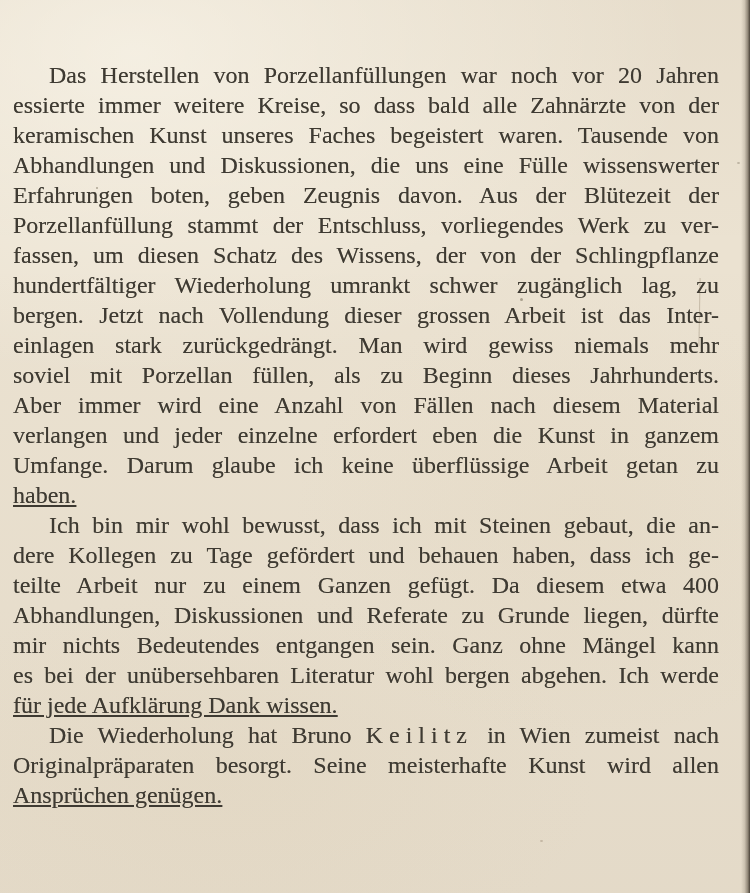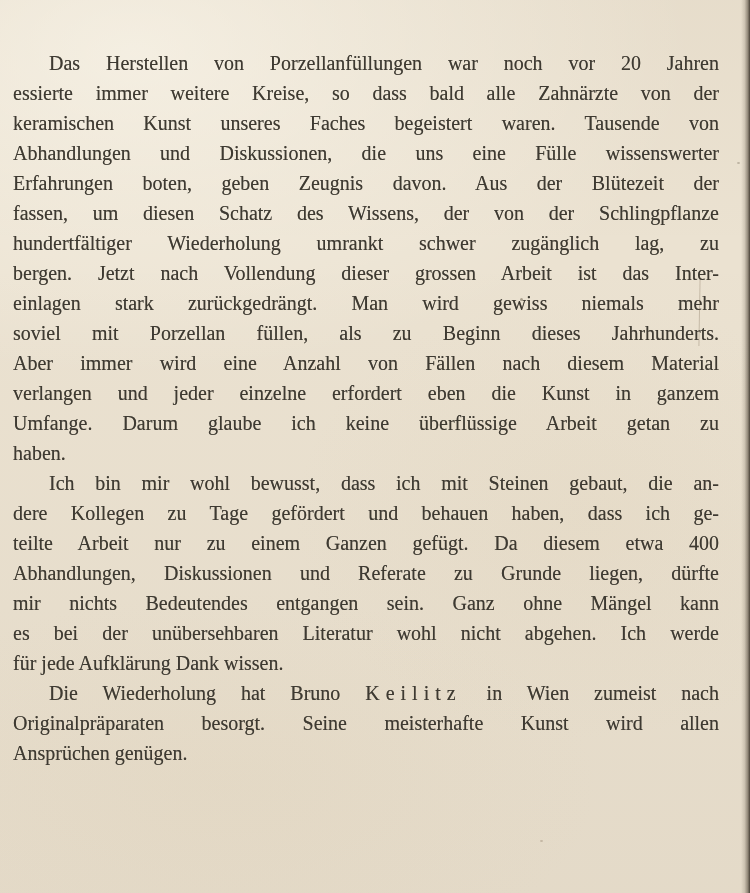--- a/index.html
+++ b/index.html
@@ -15,33 +15,33 @@
     background-image:
       radial-gradient(ellipse 900px 520px at 18% 6%, rgba(255,252,243,0.55), rgba(255,252,243,0) 62%),
       radial-gradient(ellipse 420px 320px at 78% 58%, rgba(208,188,152,0.10), rgba(208,188,152,0) 70%),
       radial-gradient(ellipse 500px 260px at 30% 88%, rgba(215,198,165,0.12), rgba(215,198,165,0) 75%),
       linear-gradient(to bottom, rgba(125,98,62,0.04), rgba(125,98,62,0) 28%, rgba(112,88,56,0.06) 100%);
     font-family: "Liberation Serif", "DejaVu Serif", serif;
   }
   .textblock {
     position: absolute;
     left: 13px;
-    top: 48px;
+    top: 60px;
     width: 706px;
     color: var(--ink, #3e3a32);
-    font-size: 20px;
+    font-size: 24px;
     line-height: 30px;
     text-shadow: 0 0 0.5px rgba(62,58,50,0.55);
   }
   .tline {
     text-align: justify;
     text-align-last: justify;
     white-space: normal;
   }
-  .tline.flush { text-align-last: left; }
+  .tline.flush { text-align-last: left; text-decoration: underline; }
   .tline.indent { text-indent: 36px; }
   .spaced { letter-spacing: 6px; margin-top: 24px; }
   
   .edge-shadow {
     position: absolute;
     top: 0; right: 0;
     width: 9px; height: 893px;
     background: linear-gradient(to right,
       rgba(74,63,49,0) 0%,
       rgba(74,63,49,0.16) 40%,
@@ -67,38 +67,39 @@
 <body>
 
 <div class="textblock">
 
   <div>
     <div class="tline indent">Das Herstellen von Porzellanfüllungen war noch vor 20 Jahren</div>
     <div class="tline">essierte immer weitere Kreise, so dass bald alle Zahnärzte von der</div>
     <div class="tline">keramischen Kunst unseres Faches begeistert waren. Tausende von</div>
     <div class="tline">Abhandlungen und Diskussionen, die uns eine Fülle wissenswerter</div>
     <div class="tline">Erfahrungen boten, geben Zeugnis davon. Aus der Blütezeit der</div>
+    <div class="tline">Porzellanfüllung stammt der Entschluss, vorliegendes Werk zu ver-</div>
     <div class="tline">fassen, um diesen Schatz des Wissens, der von der Schlingpflanze</div>
     <div class="tline">hundertfältiger Wiederholung umrankt schwer zugänglich lag, zu</div>
     <div class="tline">bergen. Jetzt nach Vollendung dieser grossen Arbeit ist das Inter-</div>
     <div class="tline">einlagen stark zurückgedrängt. Man wird gewiss niemals mehr</div>
     <div class="tline">soviel mit Porzellan füllen, als zu Beginn dieses Jahrhunderts.</div>
     <div class="tline">Aber immer wird eine Anzahl von Fällen nach diesem Material</div>
     <div class="tline">verlangen und jeder einzelne erfordert eben die Kunst in ganzem</div>
     <div class="tline">Umfange. Darum glaube ich keine überflüssige Arbeit getan zu</div>
     <div class="tline flush">haben.</div>
   </div>
 
   <div>
     <div class="tline indent">Ich bin mir wohl bewusst, dass ich mit Steinen gebaut, die an-</div>
     <div class="tline">dere Kollegen zu Tage gefördert und behauen haben, dass ich ge-</div>
     <div class="tline">teilte Arbeit nur zu einem Ganzen gefügt. Da diesem etwa 400</div>
     <div class="tline">Abhandlungen, Diskussionen und Referate zu Grunde liegen, dürfte</div>
     <div class="tline">mir nichts Bedeutendes entgangen sein. Ganz ohne Mängel kann</div>
-    <div class="tline">es bei der unübersehbaren Literatur wohl nicht abgehen. Ich werde</div>
+    <div class="tline">es bei der unübersehbaren Literatur wohl bergen abgehen. Ich werde</div>
     <div class="tline flush">für jede Aufklärung Dank wissen.</div>
   </div>
 
   <div>
     <div class="tline indent">
       <span>Die Wiederholung hat Bruno </span><span class="spaced">Keilitz</span><span> in Wien zumeist nach</span>
     </div>
     <div class="tline">Originalpräparaten besorgt. Seine meisterhafte Kunst wird allen</div>
     <div class="tline flush">Ansprüchen genügen.</div>
   </div>

